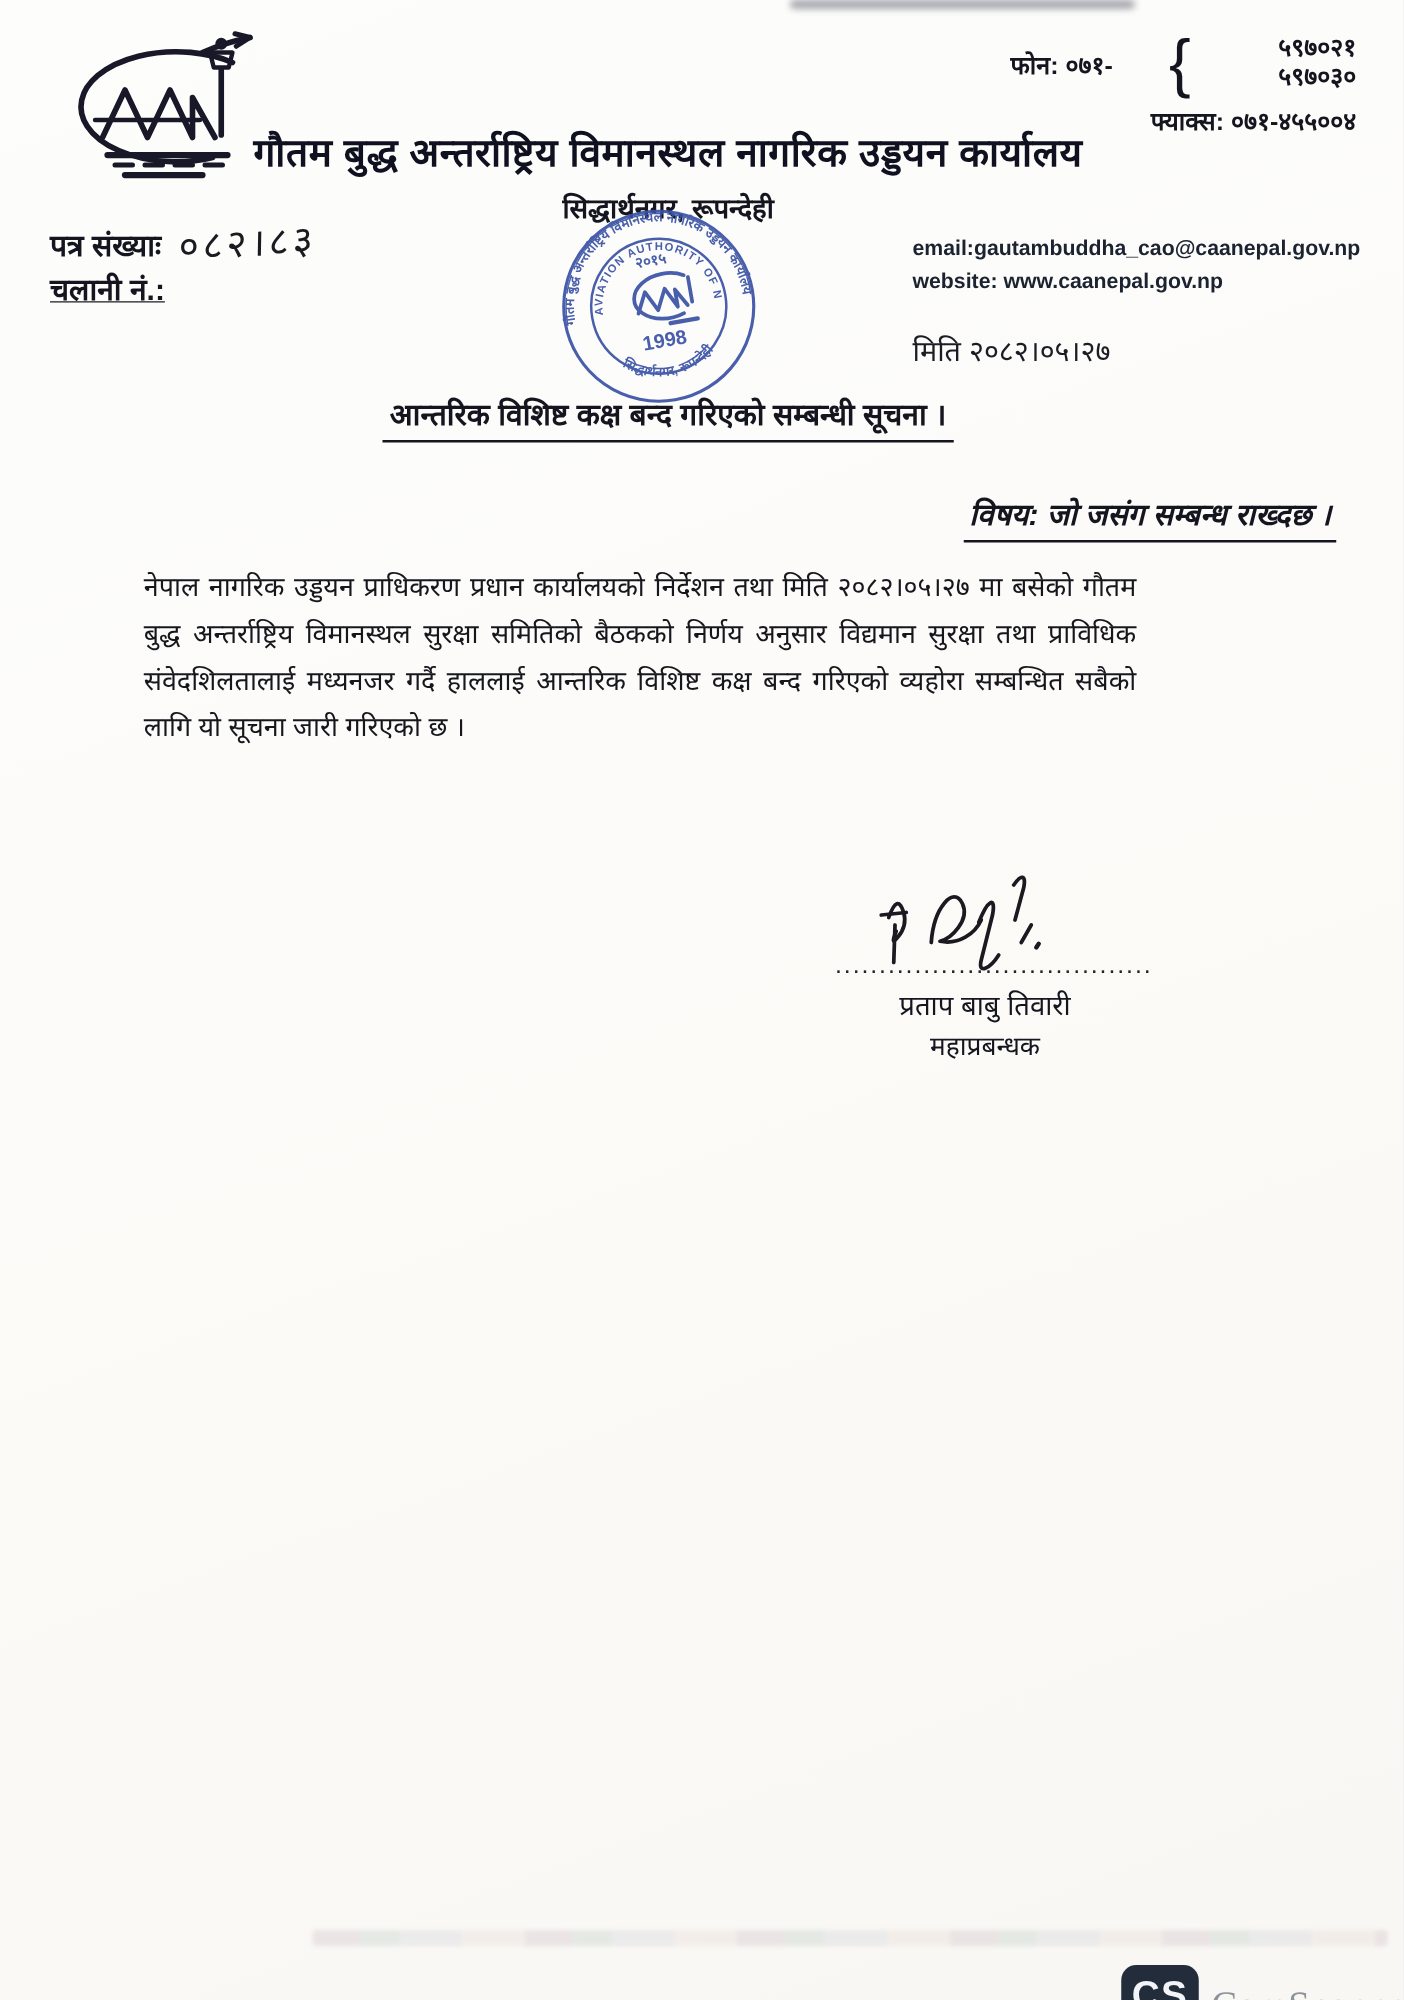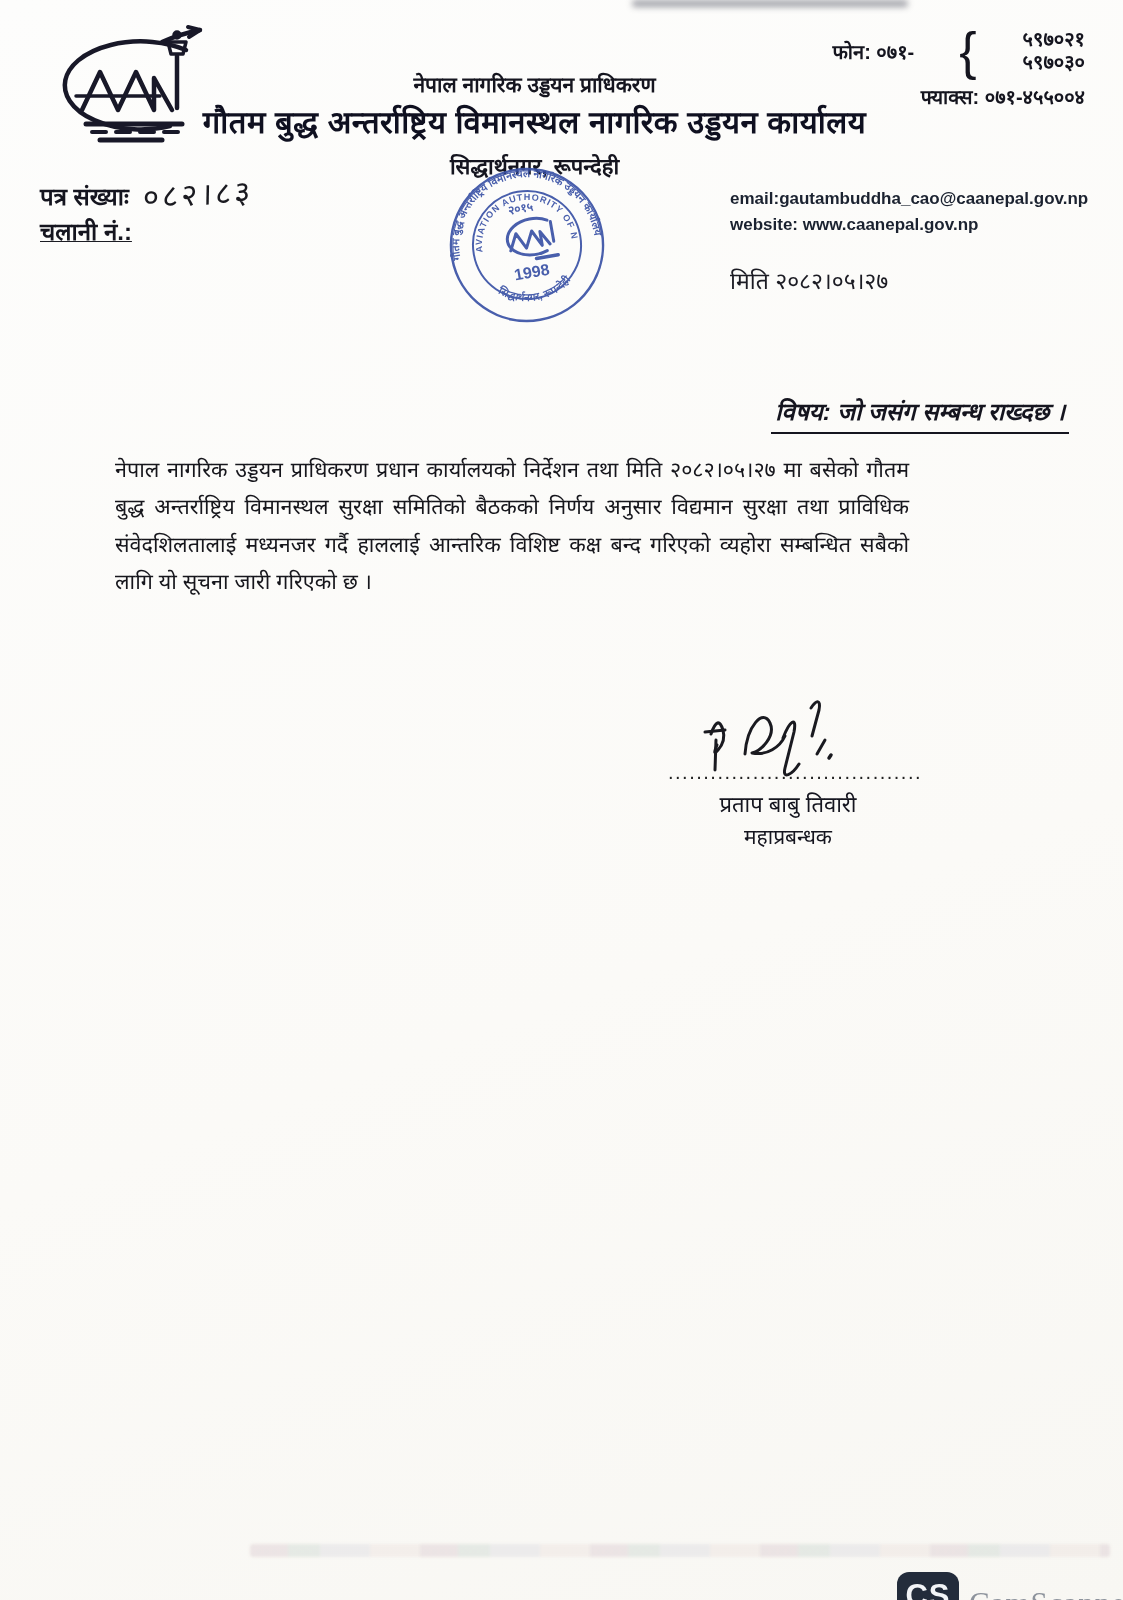--- a/index.html
+++ b/index.html
@@ -22,21 +22,21 @@
   .logo{position:absolute;left:34px;top:20px;}
   .authority-name{position:absolute;left:0;right:54px;top:70px;text-align:center;
     font-size:21px;font-weight:bold;color:#15151f;}
   .office-name{position:absolute;left:0;right:54px;top:100px;text-align:center;
     font-size:31px;font-weight:bold;color:#0f1020;letter-spacing:.5px;}
   .phone-block{position:absolute;right:38px;top:28px;text-align:right;color:#15151f;}
   .phone-row{display:flex;align-items:center;justify-content:flex-end;gap:44px;}
   .phone-label{font-size:20px;font-weight:bold;}
   .phone-brace{font-size:52px;font-weight:400;line-height:.9;margin:0 2px 0 1px;}
   .phone-stack{display:flex;flex-direction:column;text-align:left;}
-  .phone-stack span{font-size:20px;font-weight:bold;line-height:1.15;}
+  .phone-stack span{font-size:20px;font-weight:bold;line-height:1.15;margin-left:24px;}
   .fax-line{font-size:20px;font-weight:bold;margin-top:8px;}
   .location-line{position:absolute;left:0;right:54px;top:150px;text-align:center;
     font-size:22px;font-weight:bold;color:#15151f;}
   
   .ref-block{position:absolute;left:40px;top:172px;}
   .ref-label,.dispatch-label{font-size:24px;font-weight:bold;color:#15151f;}
   .ref-value{display:inline-block;font-size:31px;font-weight:500;
     transform:rotate(-3deg) skewX(-4deg);margin-left:10px;color:#1a1a20;
     letter-spacing:3px;}
   .dispatch-line{text-decoration:underline;}
@@ -93,21 +93,20 @@
       <path d="M 143 88 L 143 36"></path>
       <path d="M 137 34 h 12 l 3 -12 h -18 z" stroke-width="3.5"></path>
       <circle cx="143" cy="15" r="2.5" fill="#181828"></circle>
 
       <path d="M 52 104 H 148" stroke-width="5"></path>
       <path d="M 58 112 H 150" stroke-width="4" stroke-dasharray="14 10"></path>
       <path d="M 66 120 H 128" stroke-width="5"></path>
     </g>
   </svg>
 
-  <div class="authority-name">नेपाल नागरिक उड्डयन प्राधिकरण</div>
   <div class="office-name">गौतम बुद्ध अन्तर्राष्ट्रिय विमानस्थल नागरिक उड्डयन कार्यालय</div>
 
   <div class="phone-block">
     <div class="phone-row">
       <span class="phone-label">फोन: ०७१-</span>
       <span class="phone-brace">{</span>
       <span class="phone-stack">
         <span>५९७०२१</span>
         <span>५९७०३०</span>
       </span>
@@ -159,20 +158,23 @@
     </g>
   </svg>
 
   <div class="contact-block">
     <div>email:gautambuddha_cao@caanepal.gov.np</div>
     <div>website: www.caanepal.gov.np</div>
   </div>
 
   <div class="date-line">मिति २०८२।०५।२७</div>
 
+  <div class="notice-title-wrap">
+    <span class="notice-title">आन्तरिक विशिष्ट कक्ष बन्द गरिएको सम्बन्धी सूचना ।</span>
+  </div>
 
   <div class="subject-wrap">
     <span class="subject">विषय: जो जसंग सम्बन्ध राख्दछ ।</span>
   </div>
 
   <div class="body-text">
     <p>नेपाल नागरिक उड्डयन प्राधिकरण प्रधान कार्यालयको निर्देशन तथा मिति २०८२।०५।२७ मा बसेको गौतम बुद्ध अन्तर्राष्ट्रिय विमानस्थल सुरक्षा समितिको बैठकको निर्णय अनुसार विद्यमान सुरक्षा तथा प्राविधिक संवेदशिलतालाई मध्यनजर गर्दै हाललाई आन्तरिक विशिष्ट कक्ष बन्द गरिएको व्यहोरा सम्बन्धित सबैको लागि यो सूचना जारी गरिएको छ ।</p>
   </div>
 
   <div class="signature-block">

